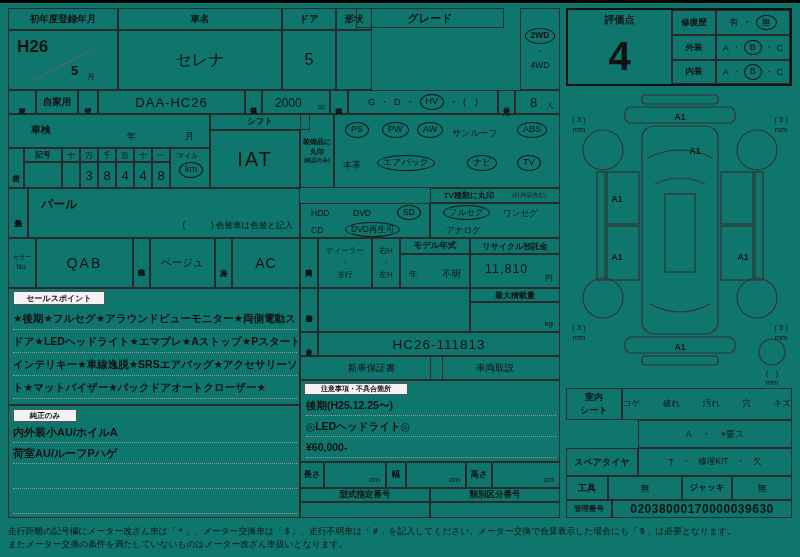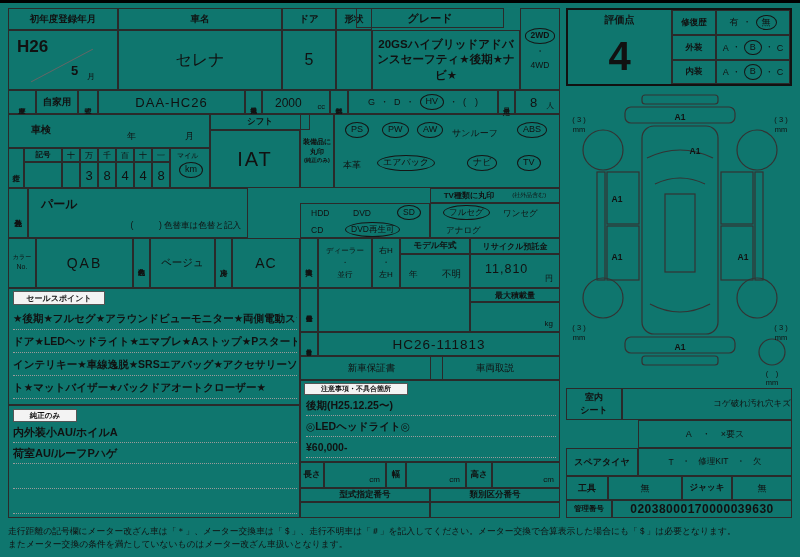--- a/index.html
+++ b/index.html
@@ -35,21 +35,20 @@
   <div class="a bd ctr hd" style="left:118px;top:8px;width:164px;height:22px;font-size:9.5px">車名</div>
   <div class="a bd ctr" style="left:118px;top:30px;width:164px;height:60px;font-size:16px">セレナ</div>
 
   <div class="a bd ctr hd" style="left:282px;top:8px;width:54px;height:22px;font-size:9.5px">ドア</div>
   <div class="a bd ctr" style="left:282px;top:30px;width:54px;height:60px;font-size:16px">5</div>
 
   <div class="a bd ctr hd" style="left:336px;top:8px;width:36px;height:22px;font-size:9.5px">形状</div>
   <div class="a bd ctr" style="left:336px;top:30px;width:36px;height:60px;font-size:12px"></div>
 
   <div class="a bd ctr hd" style="left:356px;top:8px;width:148px;height:20px;font-size:11px">グレード</div>
-  <div class="a bd ctr hd" style="left:372px;top:30px;width:148px;height:60px;font-size:11.5px;line-height:1.35;padding:0 3px">20GSハイブリッドアドバンスセーフティ★後期★ナビ★</div>
 
   <div class="a bd col" style="left:520px;top:8px;width:40px;height:82px;font-size:8.5px;gap:2px">
     <span class="hd cc">2WD</span>
     <span>・</span>
     <span>4WD</span>
   </div>
 
   <div class="a bd ctr vt hd" style="left:8px;top:90px;width:28px;height:24px;font-size:7px">車歴</div>
   <div class="a bd ctr hd" style="left:36px;top:90px;width:42px;height:24px;font-size:9.5px">自家用</div>
   <div class="a bd ctr vt hd" style="left:78px;top:90px;width:20px;height:24px;font-size:7px">型式</div>
@@ -133,21 +132,21 @@
     <span class="a" style="left:10px;top:21px;font-size:8.5px">CD</span>
     <span class="a cc" style="left:44px;top:18px;font-size:8.5px">DVD再生可</span>
   </div>
   <div class="a bd" style="left:430px;top:203px;width:130px;height:35px">
     <span class="a cc" style="left:12px;top:1px;font-size:8.5px">フルセグ</span>
     <span class="a" style="left:72px;top:4px;font-size:8.5px">ワンセグ</span>
     <span class="a" style="left:15px;top:21px;font-size:8.5px">アナログ</span>
   </div>
 
   <div class="a bd ctr vt hd" style="left:8px;top:188px;width:20px;height:50px;font-size:7.5px">外装色</div>
-  <div class="a bd" style="left:28px;top:188px;width:220px;height:50px">
+  <div class="a bd" style="left:28px;top:188px;width:272px;height:50px">
     <span class="a hd" style="left:12px;top:7px;font-size:12px">パール</span>
     <span class="a" style="right:6px;bottom:5px;font-size:8.5px">(　　　) 色替車は色替と記入</span>
   </div>
 
   <div class="a bd col" style="left:8px;top:238px;width:28px;height:50px;line-height:1.5">
     <span style="font-size:6px">カラー</span>
     <span style="font-size:7px">No.</span>
   </div>
   <div class="a bd ctr" style="left:36px;top:238px;width:97px;height:50px;font-size:14px;letter-spacing:2px">QAB</div>
   <div class="a bd ctr vt hd" style="left:133px;top:238px;width:17px;height:50px;font-size:7px">内装色</div>
@@ -304,21 +303,21 @@
       <text x="216" y="250">mm</text>
       <text x="207" y="286">(　)</text>
       <text x="207" y="295">mm</text>
     </g>
   </svg>
 
   <div class="a bd col hd" style="left:566px;top:388px;width:56px;height:32px;font-size:9px;line-height:1.4">
     <span>室内</span>
     <span>シート</span>
   </div>
-  <div class="a bd ctr" style="left:622px;top:388px;width:170px;height:32px;font-size:8.5px;justify-content:flex-end">
+  <div class="a bd ctr" style="left:622px;top:388px;width:170px;height:32px;font-size:8.5px;justify-content:space-between">
     <span>コゲ</span>
     <span>破れ</span>
     <span>汚れ</span>
     <span>穴</span>
     <span>キズ</span>
   </div>
   <div class="a bd ctr nw" style="left:638px;top:420px;width:154px;height:28px;font-size:9px;gap:10px">
     <span>A</span>
     <span>・</span>
     <span>×要ス</span>

